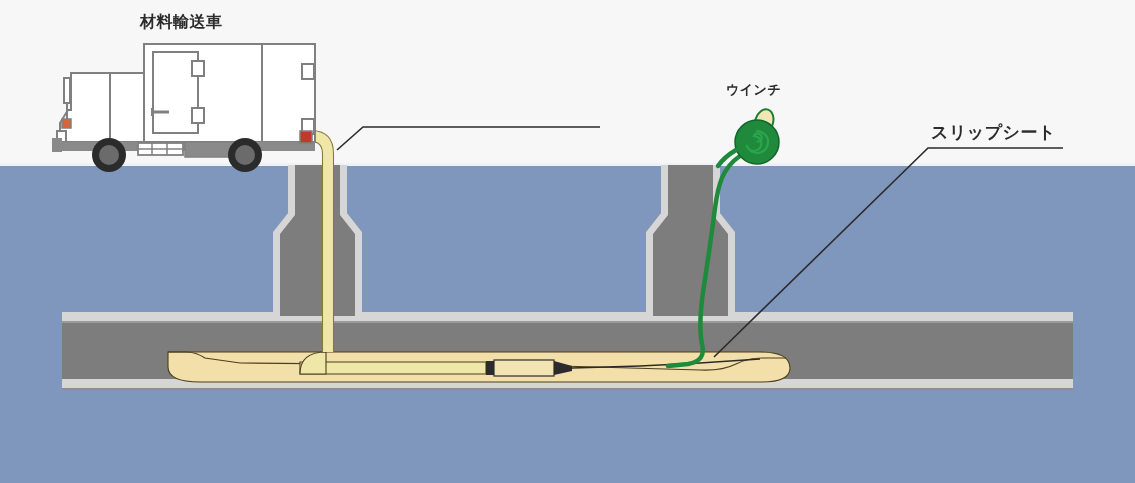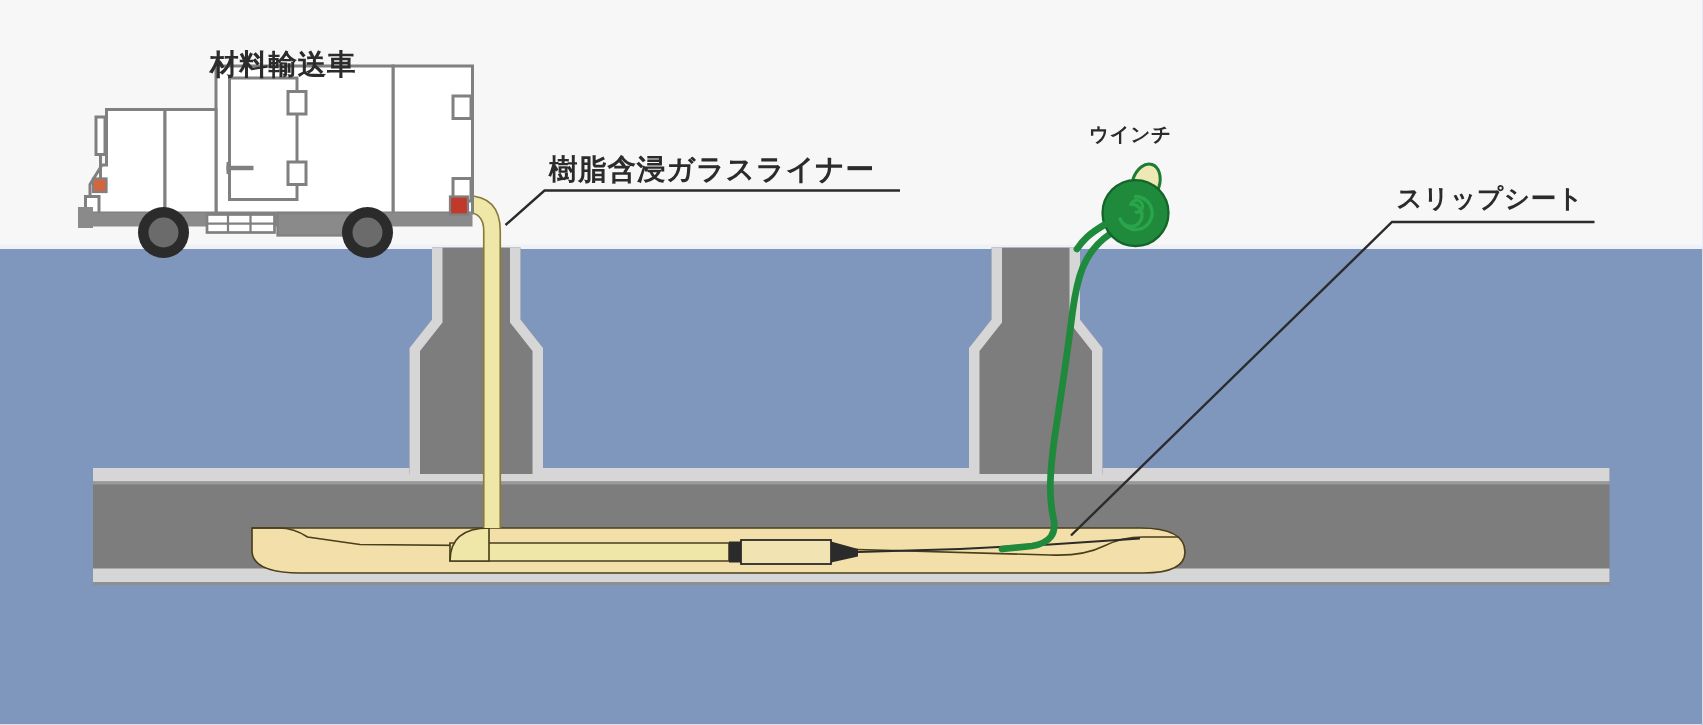--- a/index.html
+++ b/index.html
@@ -26,21 +26,21 @@
   }
   .lbl {
     position: absolute;
     font-family: "Liberation Sans", "DejaVu Sans", sans-serif;
     font-weight: bold;
     color: #2b2b2b;
     white-space: nowrap;
     letter-spacing: 0.5px;
     line-height: 1;
   }
-  #lbl-truck   { left: 140px; top: 14px;  font-size: 19px; margin-top: 20px; }
+  #lbl-truck   { left: 140px; top: 14px;  font-size: 16px; }
   #lbl-liner   { left: 366px; top: 104px; font-size: 19px; }
   #lbl-winch   { left: 726px; top: 83px;  font-size: 13px; }
   #lbl-slip    { left: 931px; top: 124px; font-size: 17px; }
 </style>
 </head>
 <body>
 
 <div id="stage">
 
   <svg id="scene" viewBox="0 0 1135 483" xmlns="http://www.w3.org/2000/svg">
@@ -183,19 +183,18 @@
     <g>
 
       <path d="M 337 150 L 363 127 L 600 127" fill="none" stroke="#2b2b2b" stroke-width="1.6"></path>
 
       <path d="M 714 357 L 928 148 L 1063 148" fill="none" stroke="#2b2b2b" stroke-width="1.6"></path>
     </g>
   </svg>
 
   <div class="lbl" id="lbl-truck">材料輸送車</div>
 
-  <div class="lbl" id="lbl-liner">樹脂含浸ガラスライナー</div>
 
   <div class="lbl" id="lbl-winch">ウインチ</div>
 
   <div class="lbl" id="lbl-slip">スリップシート</div>
 
 </div>
 
 </body></html>

